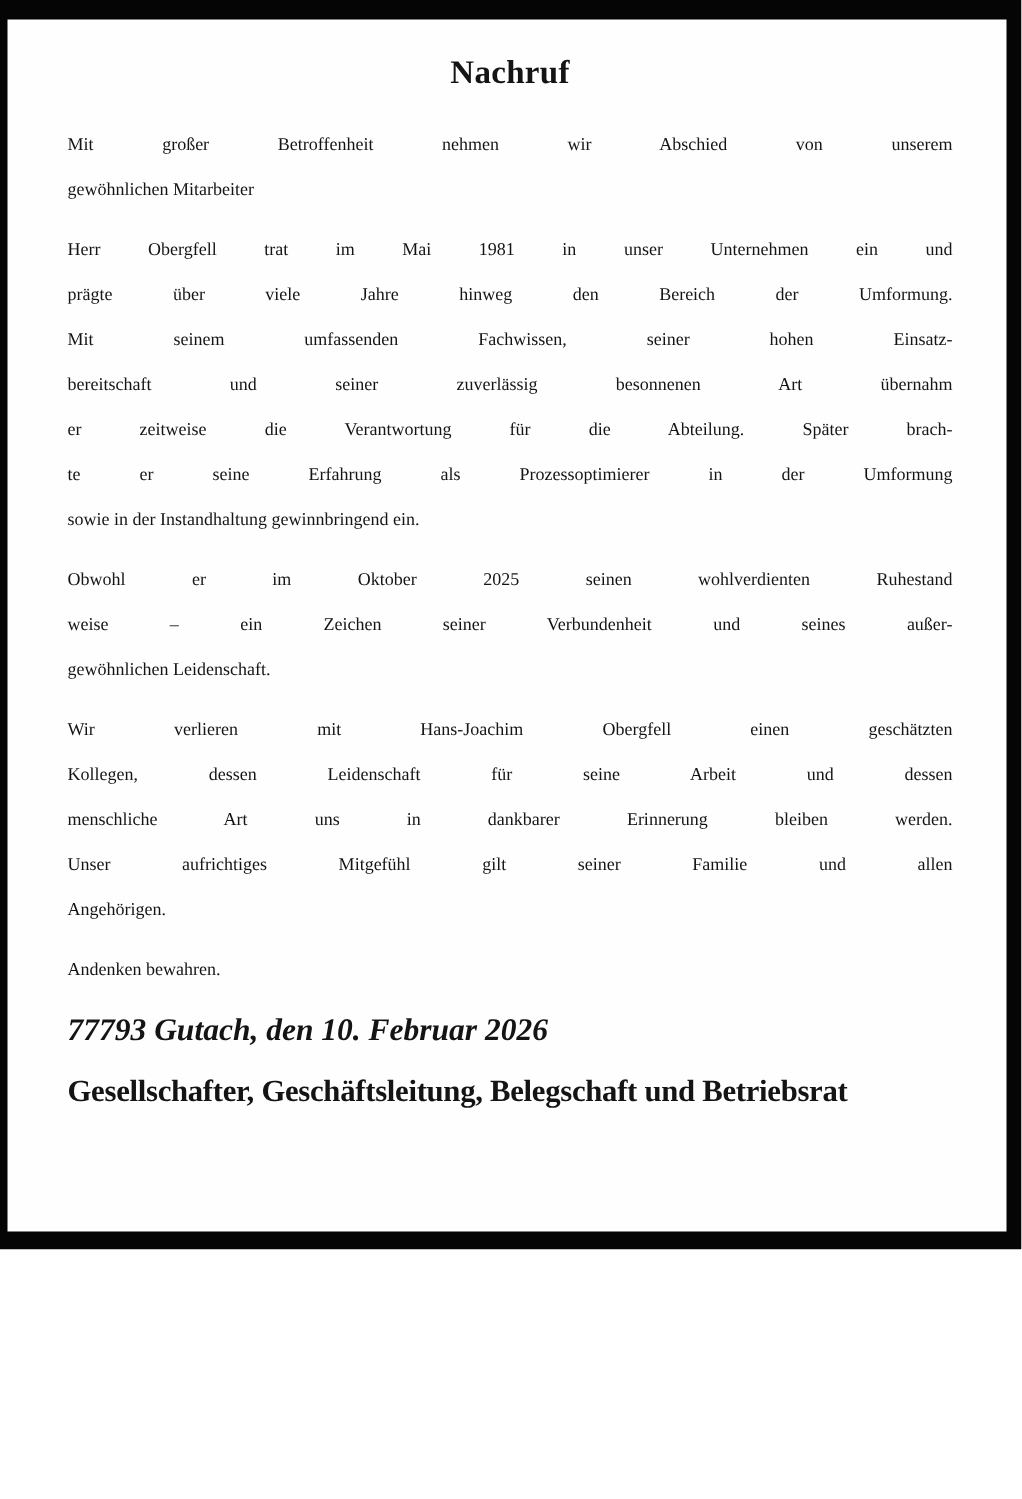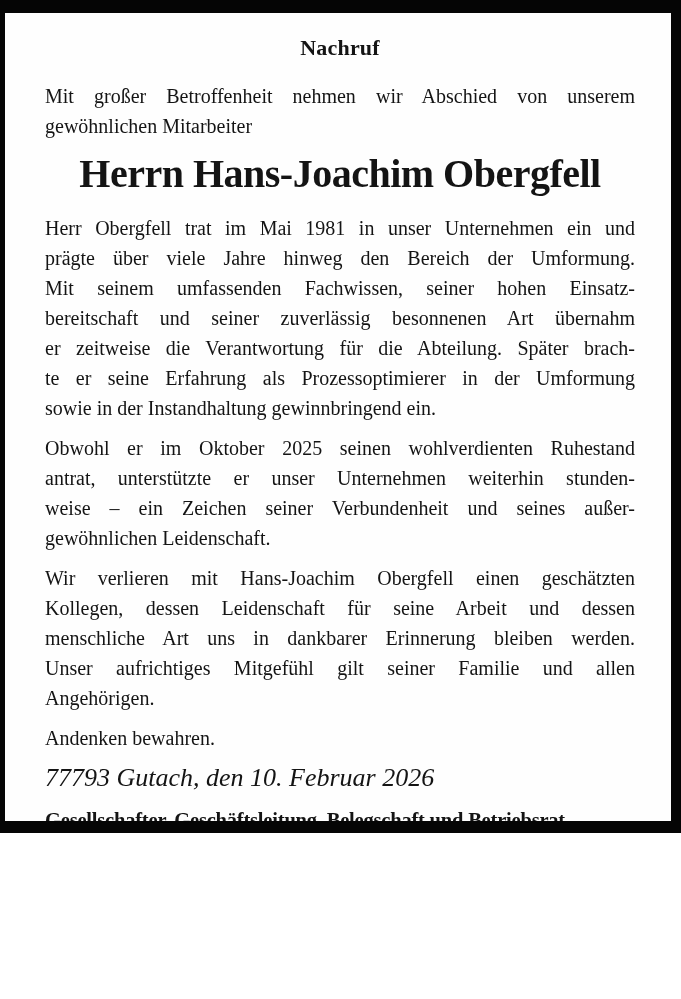--- a/index.html
+++ b/index.html
@@ -23,21 +23,21 @@
   .title {
     text-align: center;
     font-weight: bold;
     font-size: 22px;
     line-height: 30px;
     margin: 0 0 18px 0;
     letter-spacing: 0.2px;
   }
   .para {
     margin: 0 0 10px 0;
-    font-size: 20px;
+    font-size: 12px;
     line-height: 30px;
   }
   .line {
     text-align: justify;
     text-align-last: justify;
     white-space: normal;
   }
   .line.last {
     text-align: left;
     text-align-last: left;
@@ -45,23 +45,24 @@
   .name-heading {
     font-size: 40px;
     line-height: 46px;
     font-weight: bold;
     text-align: center;
     margin: 8px 0 16px 0;
     letter-spacing: -0.5px;
   }
   .dateline {
     font-style: italic;
-    font-size: 26px;
+    font-size: 21px;
     line-height: 30px;
     margin: 2px 0 12px 0;
+    font-weight: bold;
   }
   .signature {
     font-weight: bold;
     font-size: 20.5px;
     line-height: 30px;
     text-align: left;
     letter-spacing: -0.2px;
   }
 </style>
 </head>
@@ -69,36 +70,34 @@
 
 <div class="card">
 
   <div class="title">Nachruf</div>
 
   <div class="para">
     <div class="line">Mit großer Betroffenheit nehmen wir Abschied von unserem</div>
     <div class="line last">gewöhnlichen Mitarbeiter</div>
   </div>
 
-  <div class="name-heading">Herrn Hans-Joachim Obergfell</div>
 
 
   <div class="para">
     <div class="line">Herr Obergfell trat im Mai 1981 in unser Unternehmen ein und</div>
     <div class="line">prägte über viele Jahre hinweg den Bereich der Umformung.</div>
     <div class="line">Mit seinem umfassenden Fachwissen, seiner hohen Einsatz-</div>
     <div class="line">bereitschaft und seiner zuverlässig besonnenen Art übernahm</div>
     <div class="line">er zeitweise die Verantwortung für die Abteilung. Später brach-</div>
     <div class="line">te er seine Erfahrung als Prozessoptimierer in der Umformung</div>
     <div class="line last">sowie in der Instandhaltung gewinnbringend ein.</div>
   </div>
 
   <div class="para">
     <div class="line">Obwohl er im Oktober 2025 seinen wohlverdienten Ruhestand</div>
-    <div class="line">antrat, unterstützte er unser Unternehmen weiterhin stunden-</div>
     <div class="line">weise – ein Zeichen seiner Verbundenheit und seines außer-</div>
     <div class="line last">gewöhnlichen Leidenschaft.</div>
   </div>
 
   <div class="para">
     <div class="line">Wir verlieren mit Hans-Joachim Obergfell einen geschätzten</div>
     <div class="line">Kollegen, dessen Leidenschaft für seine Arbeit und dessen</div>
     <div class="line">menschliche Art uns in dankbarer Erinnerung bleiben werden.</div>
     <div class="line">Unser aufrichtiges Mitgefühl gilt seiner Familie und allen</div>
     <div class="line last">Angehörigen.</div>

